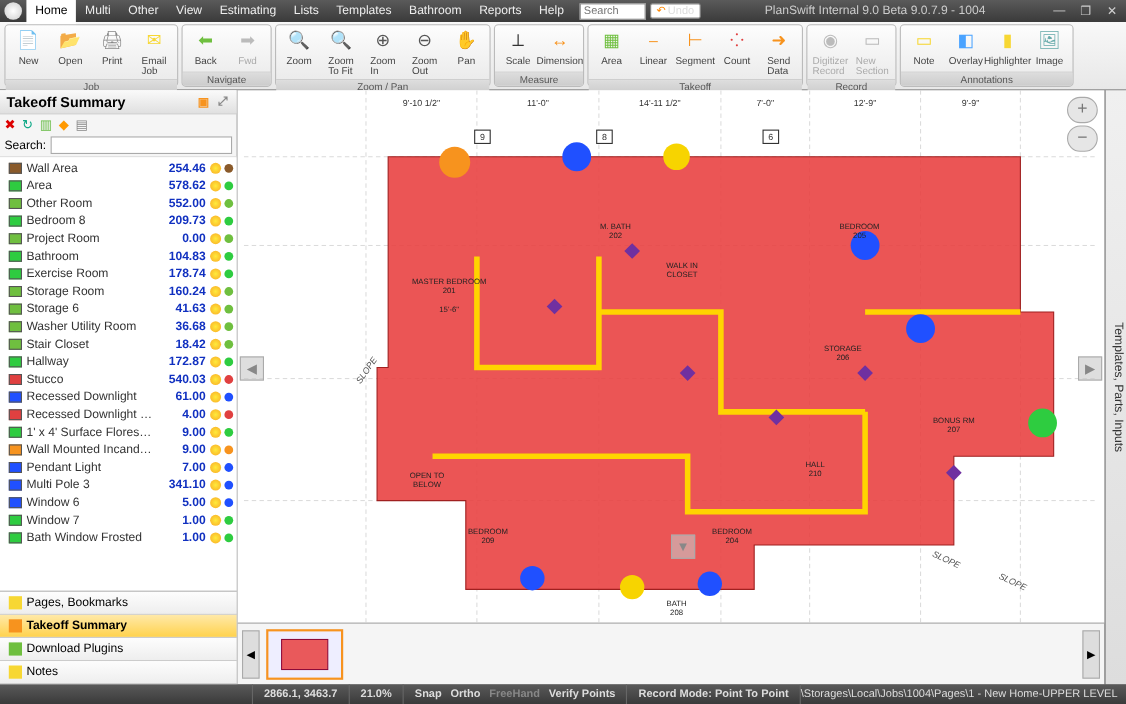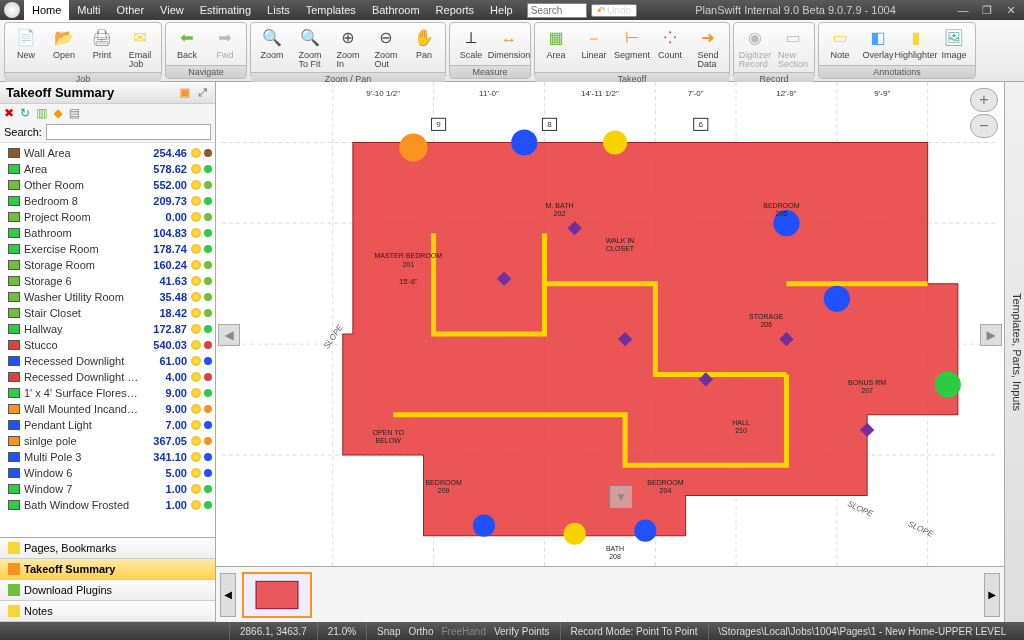--- a/index.html
+++ b/index.html
@@ -62,21 +62,21 @@
   
   .right-strip { width: 20px; background: linear-gradient(#f0f0f0,#ddd); border-left:1px solid #aaa; writing-mode: vertical-rl; text-align: center; font-size: 11px; color: #333; padding: 6px 1px; cursor:pointer;}
   
   
   .thumbstrip { height: 56px; background: #f5f5f5; border-top: 1px solid #aaa; display: flex; align-items: center; padding: 4px; gap:6px;}
   .thumbstrip .thumb { width: 70px; height: 46px; border: 2px solid #f7931e; background: #eef; position:relative; cursor:pointer;}
   .thumbstrip .navbtn{width:16px; height:44px; background:#ddd; border:1px solid #aaa; display:flex; align-items:center; justify-content:center; cursor:pointer; font-size:10px;}
   
   
   .statusbar { height: 18px; background: linear-gradient(#5a5a5a,#3a3a3a); color: #ddd; display: flex; align-items: center; font-size: 10px; }
-  .statusbar .cell { padding: 0 10px; border-right: 1px solid #666; height:100%; display:flex; align-items:center;}
+  .statusbar .cell { padding: 0 10px; border-right: 1px solid #666; height:100%; display:flex; align-items:center;font-weight:bold;}
   .statusbar .path { flex: 1; text-align: center; padding-right:8px;}
 </style>
 </head>
 <body>
 
 <div class="titlebar">
   <div class="logo"></div>
   <div class="menus" id="menus">
       <span class="active">Home</span>
       <span>Multi</span>
@@ -316,21 +316,21 @@
         <div class="tree-row">
           <div class="sw" style="background: rgb(111, 191, 63);"></div>
           <div class="name">Storage 6</div>
           <div class="val">41.63</div>
           <div class="bulb"></div>
           <div class="dot" style="background: rgb(111, 191, 63);"></div>
         </div>
         <div class="tree-row">
           <div class="sw" style="background: rgb(111, 191, 63);"></div>
           <div class="name">Washer Utility Room</div>
-          <div class="val">35.48</div>
+          <div class="val">36.68</div>
           <div class="bulb"></div>
           <div class="dot" style="background: rgb(111, 191, 63);"></div>
         </div>
         <div class="tree-row">
           <div class="sw" style="background: rgb(111, 191, 63);"></div>
           <div class="name">Stair Closet</div>
           <div class="val">18.42</div>
           <div class="bulb"></div>
           <div class="dot" style="background: rgb(111, 191, 63);"></div>
         </div>
@@ -375,27 +375,20 @@
           <div class="val">9.00</div>
           <div class="bulb"></div>
           <div class="dot" style="background: rgb(247, 147, 30);"></div>
         </div>
         <div class="tree-row">
           <div class="sw" style="background: rgb(32, 80, 255);"></div>
           <div class="name">Pendant Light</div>
           <div class="val">7.00</div>
           <div class="bulb"></div>
           <div class="dot" style="background: rgb(32, 80, 255);"></div>
-        </div>
-        <div class="tree-row">
-          <div class="sw" style="background: rgb(247, 147, 30);"></div>
-          <div class="name">sinlge pole</div>
-          <div class="val">367.05</div>
-          <div class="bulb"></div>
-          <div class="dot" style="background: rgb(247, 147, 30);"></div>
         </div>
         <div class="tree-row">
           <div class="sw" style="background: rgb(32, 80, 255);"></div>
           <div class="name">Multi Pole 3</div>
           <div class="val">341.10</div>
           <div class="bulb"></div>
           <div class="dot" style="background: rgb(32, 80, 255);"></div>
         </div>
         <div class="tree-row">
           <div class="sw" style="background: rgb(32, 80, 255);"></div>

